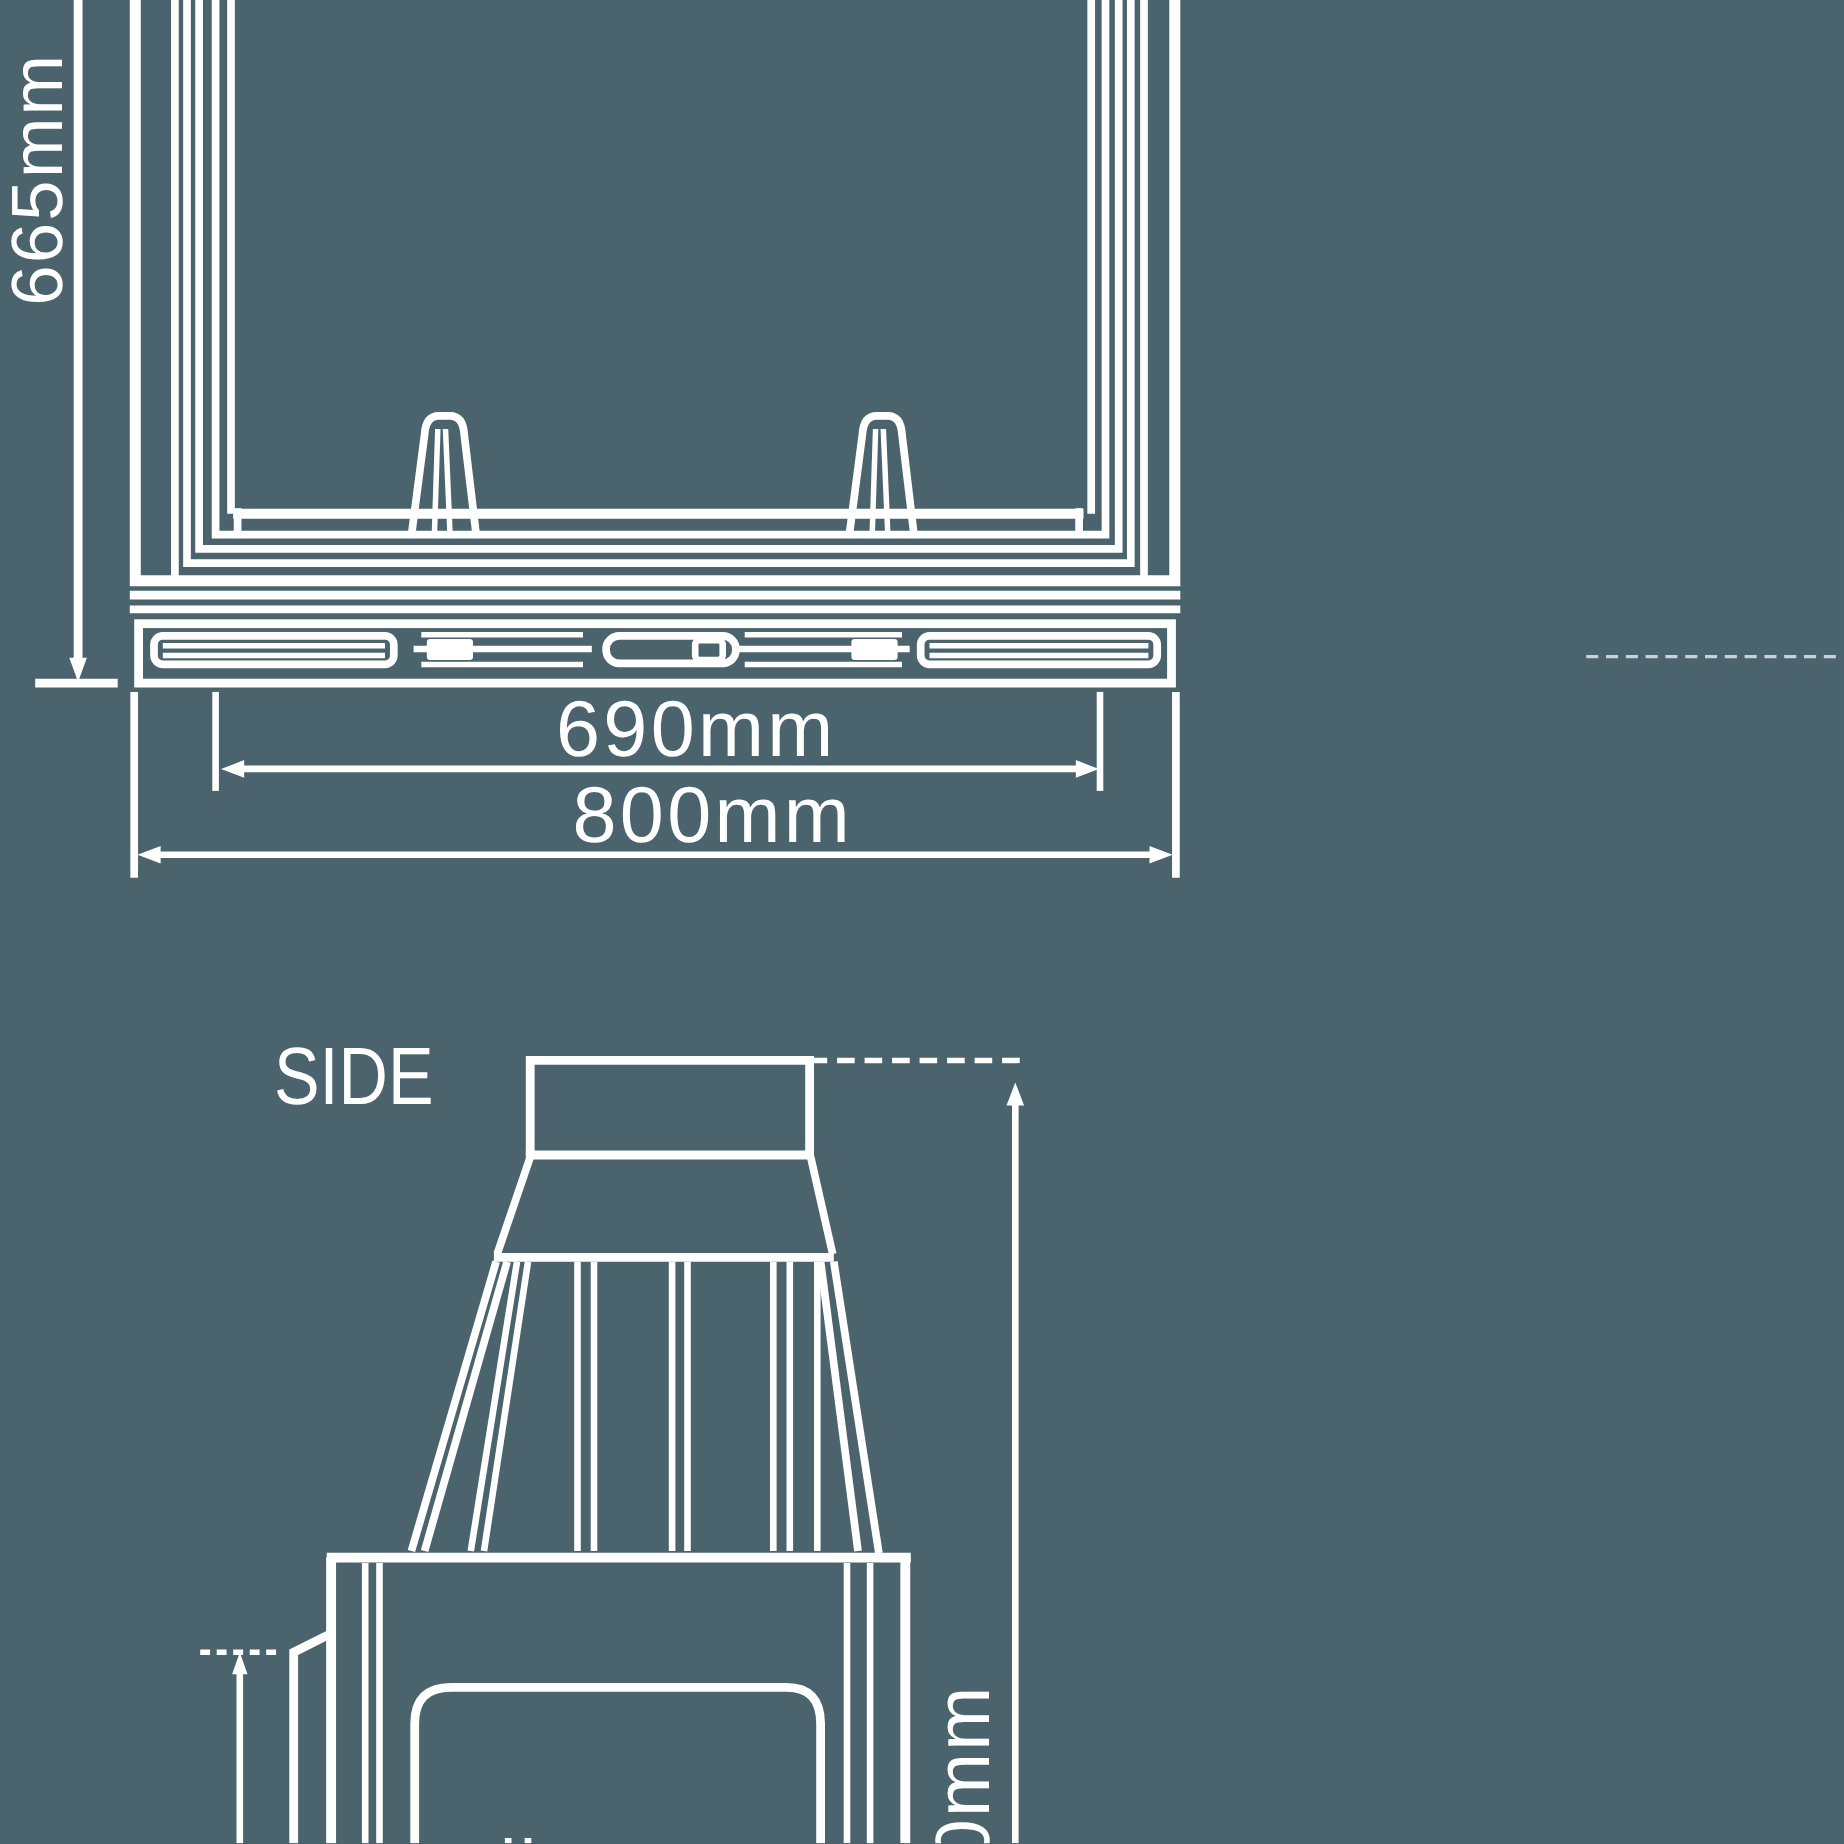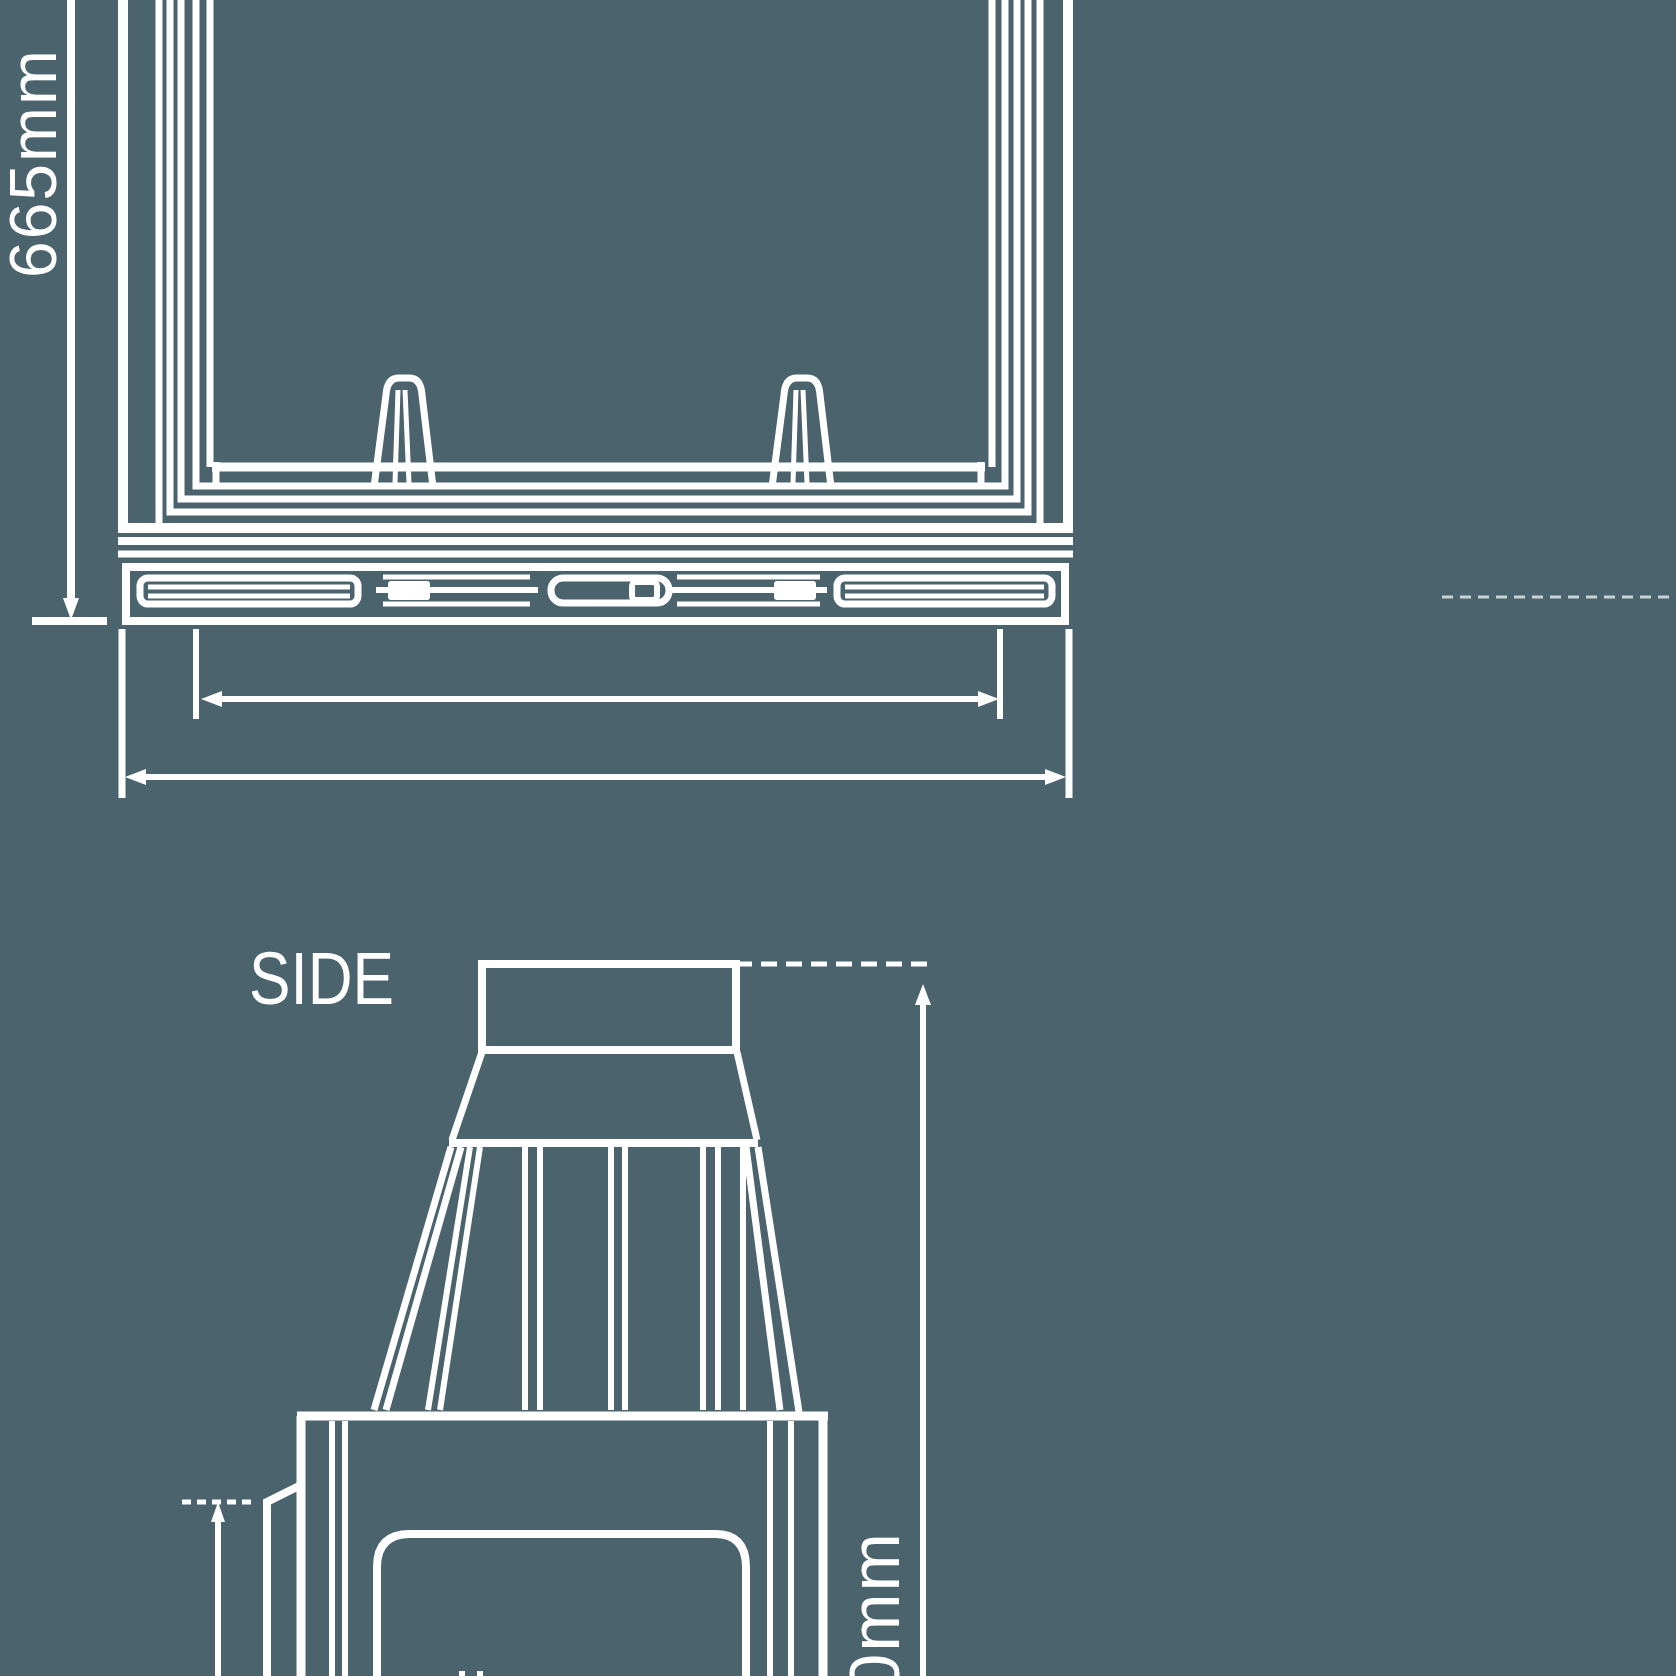--- a/index.html
+++ b/index.html
@@ -173,18 +173,20 @@
       <g>
         <path d="M182,1502 H252" stroke-width="5" stroke-dasharray="9 6"></path>
         <polygon points="218,1502 211,1522 225,1522" fill="#ffffff" stroke="none"></polygon>
         <path d="M218,1518 V1676" stroke-width="6"></path>
       </g>
     </g>
   </svg>
 
   <div id="lbl-665" class="lbl rot">665mm</div>
 
+  <div id="lbl-690" class="lbl center">690mm</div>
 
+  <div id="lbl-800" class="lbl center">800mm</div>
 
   <div id="lbl-side" class="lbl">SIDE</div>
 
   <div id="lbl-0mm" class="lbl rot">0mm</div>
 </div>
 
 </body></html>

